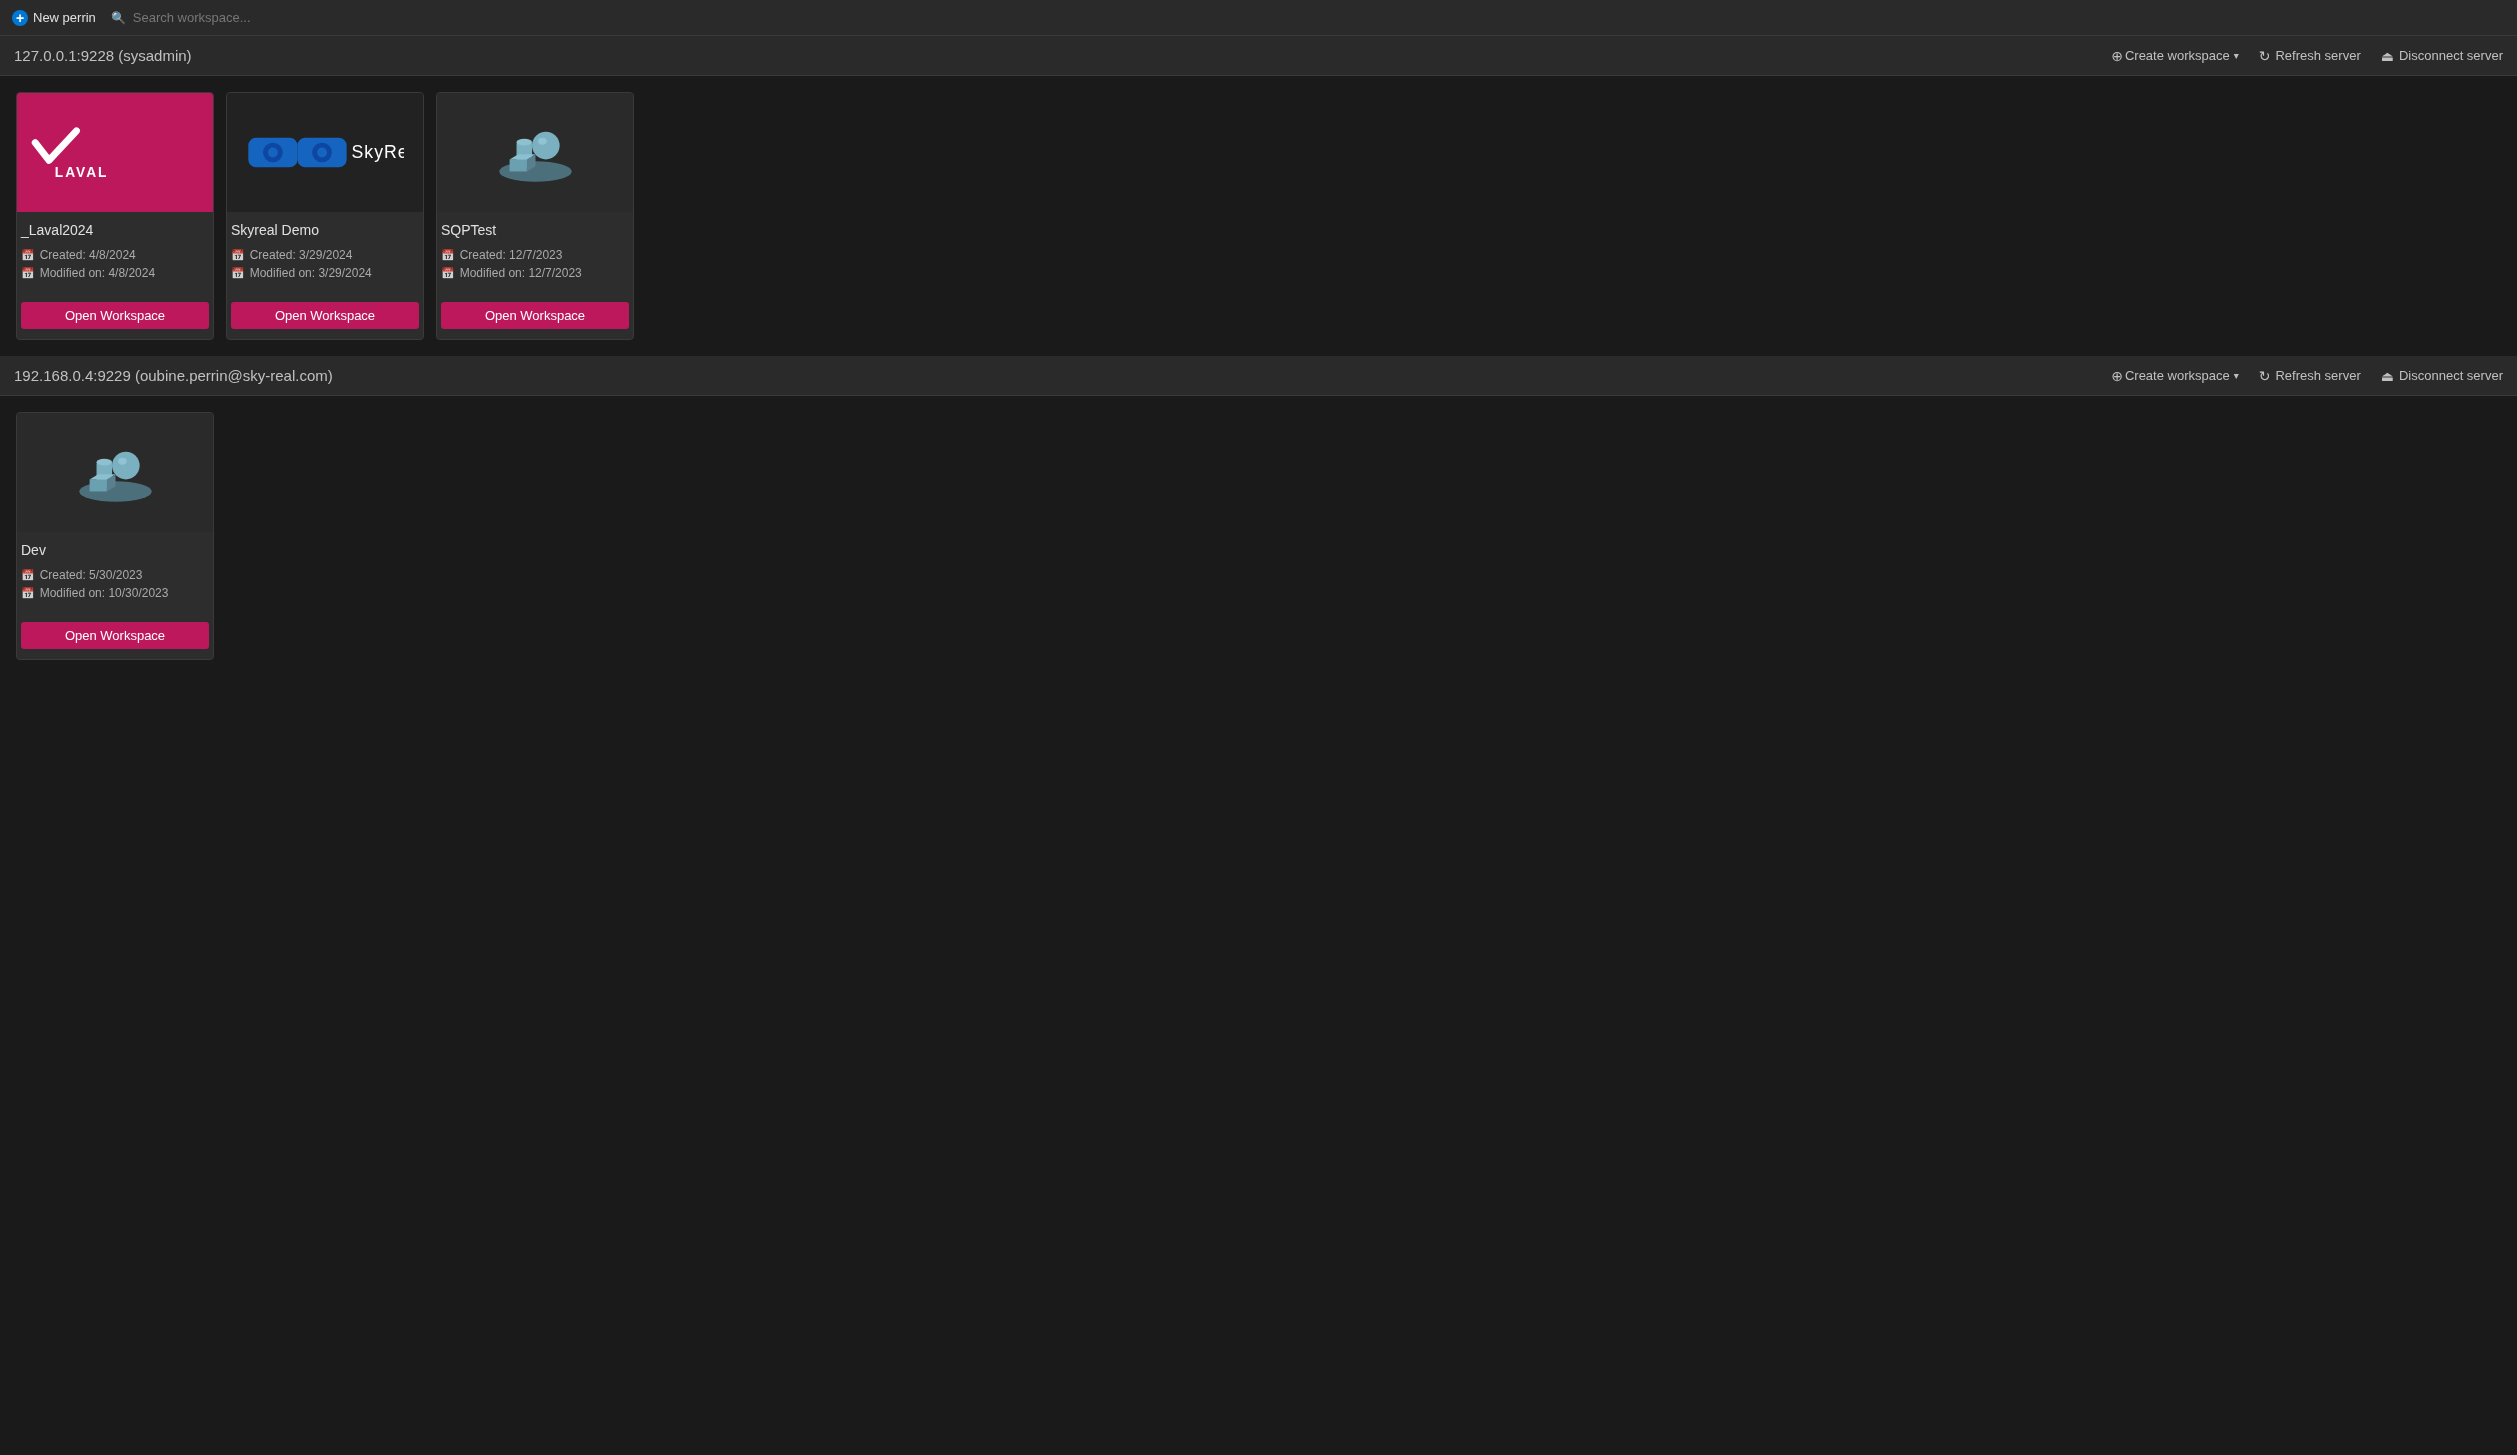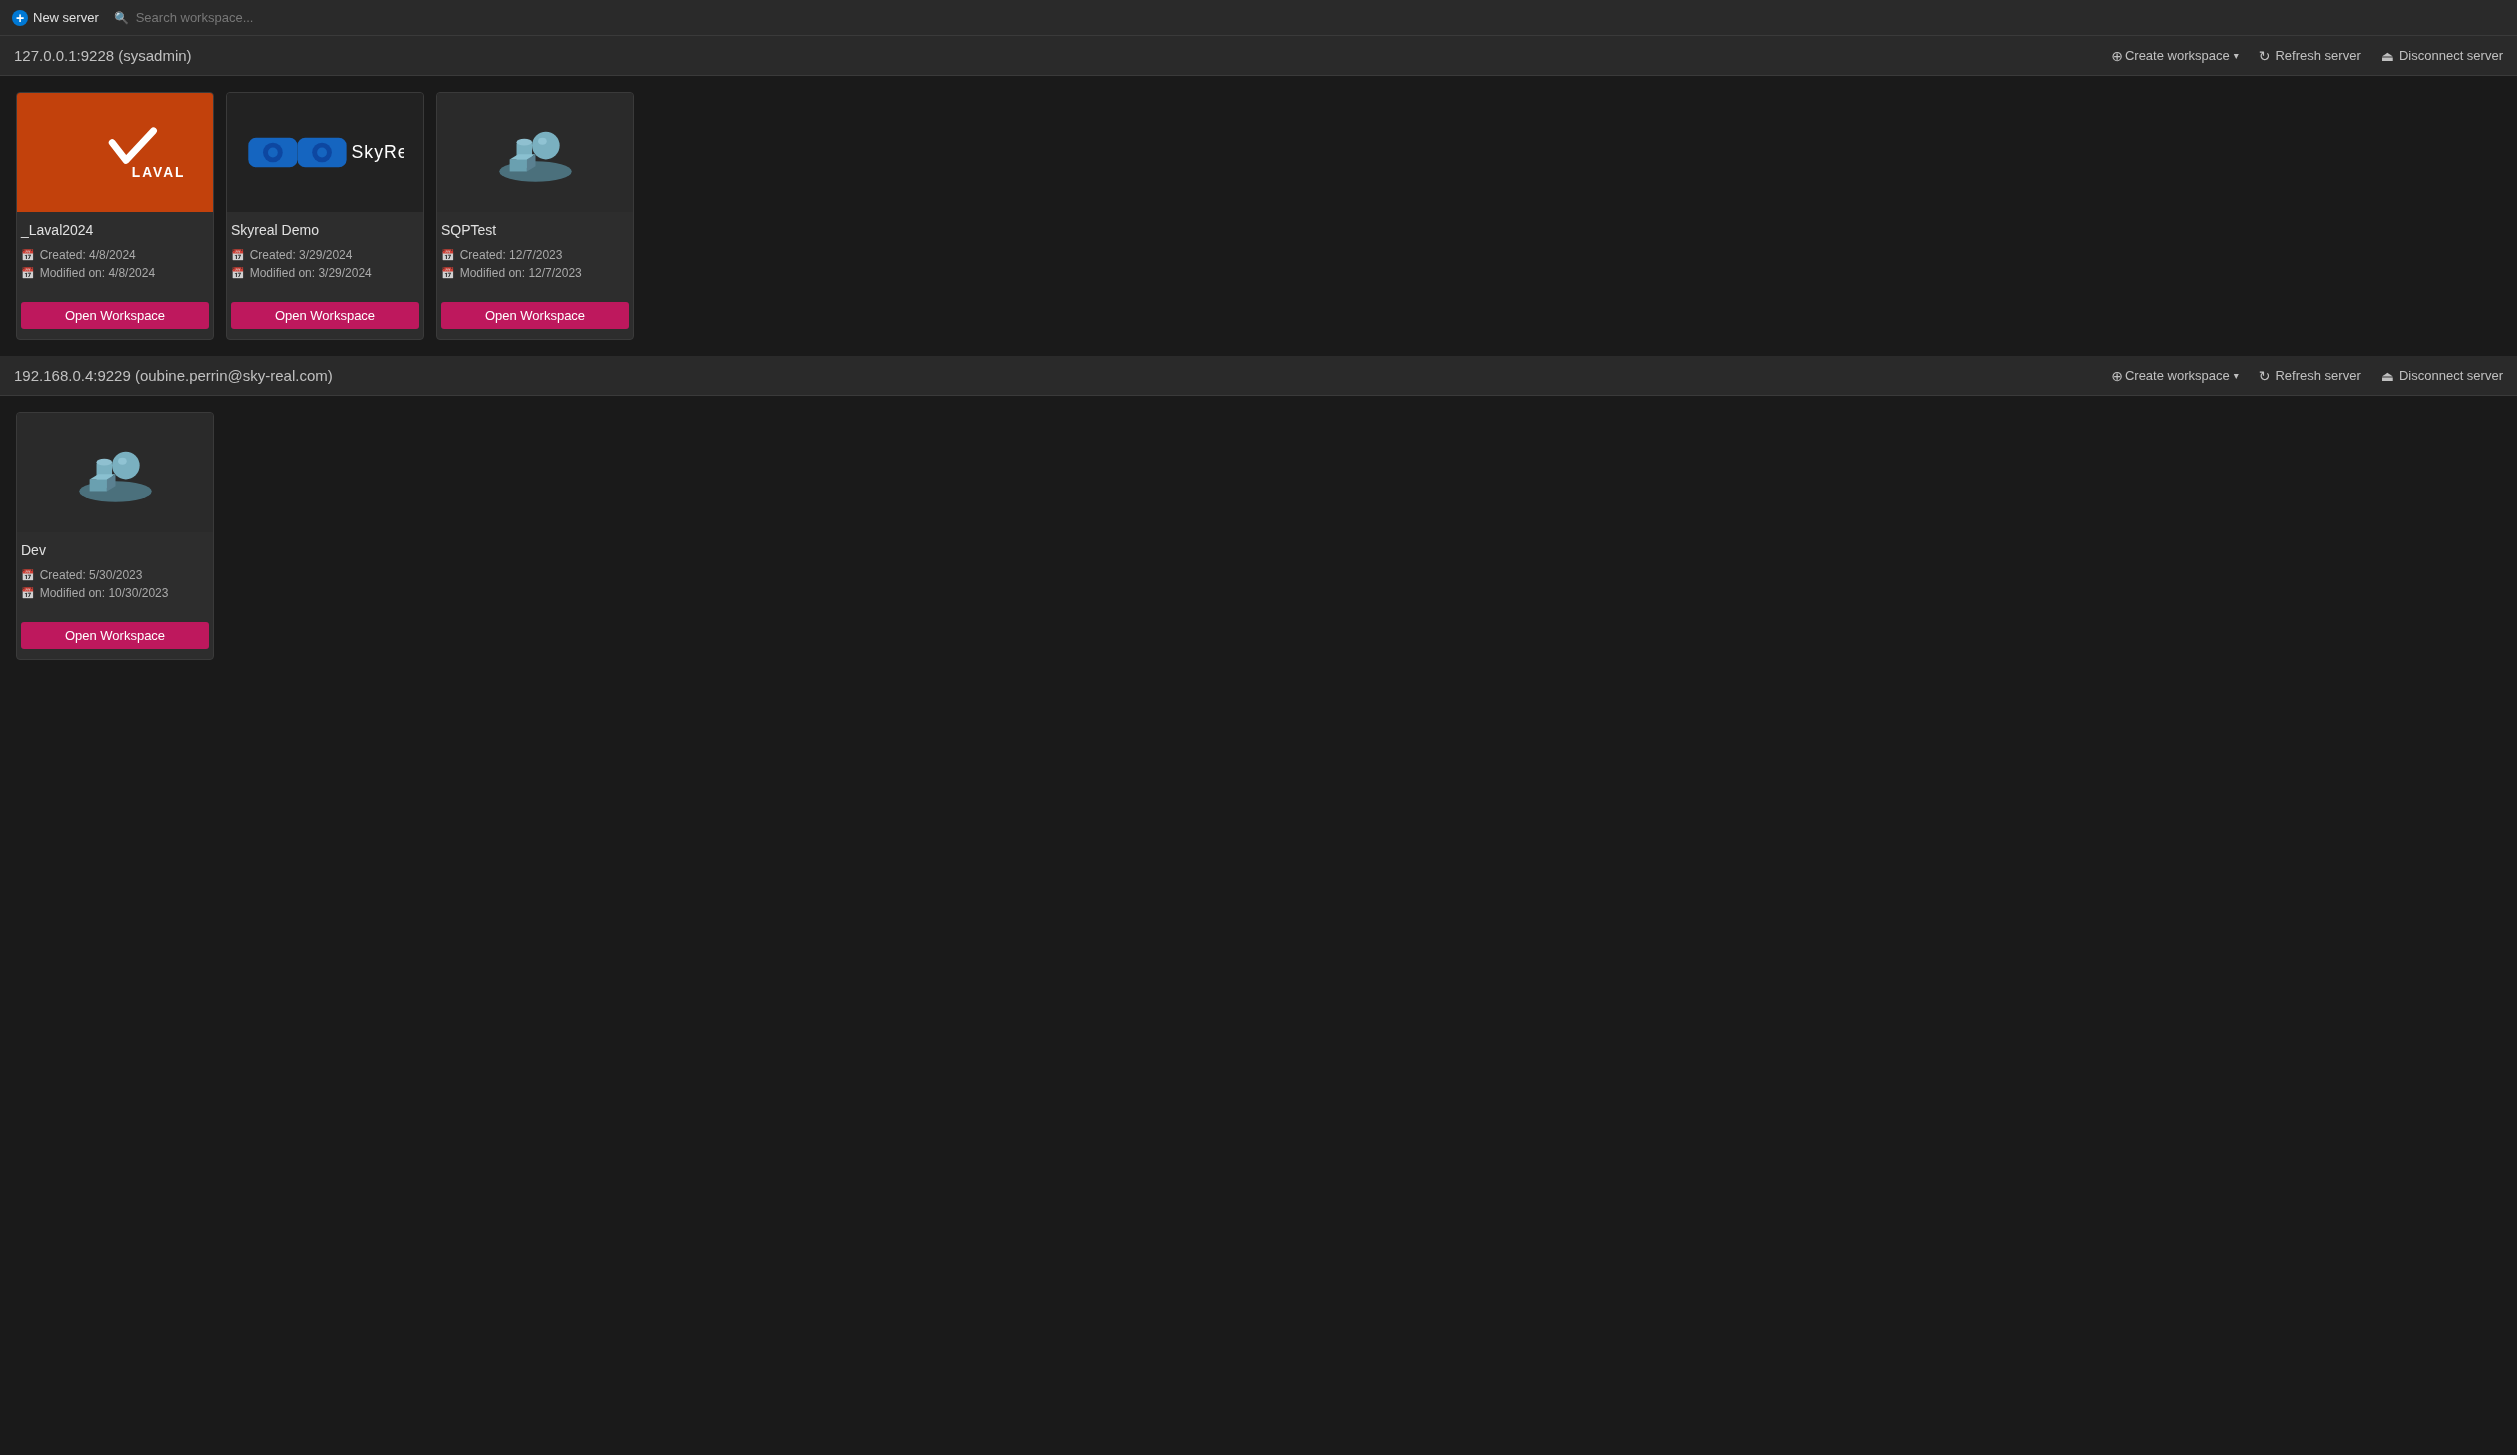--- a/index.html
+++ b/index.html
@@ -168,24 +168,24 @@
       font-size: 13px;
       text-align: center;
       width: 100%;
       margin-top: 12px;
     }
 
     
     .laval-thumb {
       width: 100%;
       height: 100%;
-      background: #c2410c;
-      display: flex;
-      align-items: center;
-      justify-content: flex-end;
+      background: #be185d;
+      display: flex;
+      align-items: center;
+      justify-content: flex-start;
     }
 
     
     .skyreal-thumb {
       width: 100%;
       height: 100%;
       background: #222;
       display: flex;
       align-items: center;
       justify-content: center;
@@ -211,21 +211,21 @@
       background: #1a1a1a;
       min-height: 59px;
     }
   </style>
 </head>
 <body>
 
 <div class="top-bar">
   <div class="new-server-btn">
     <div class="plus-icon">+</div>
-    <span>New server</span>
+    <span>New perrin</span>
   </div>
   <div class="search-container">
     <span class="search-icon-wrap">🔍</span>
     <input class="search-input" type="text" placeholder="Search workspace..." style="">
   </div>
 </div>
 
 <div>
   <div class="server-header">
     <span class="server-address">127.0.0.1:9228 (sysadmin)</span>

